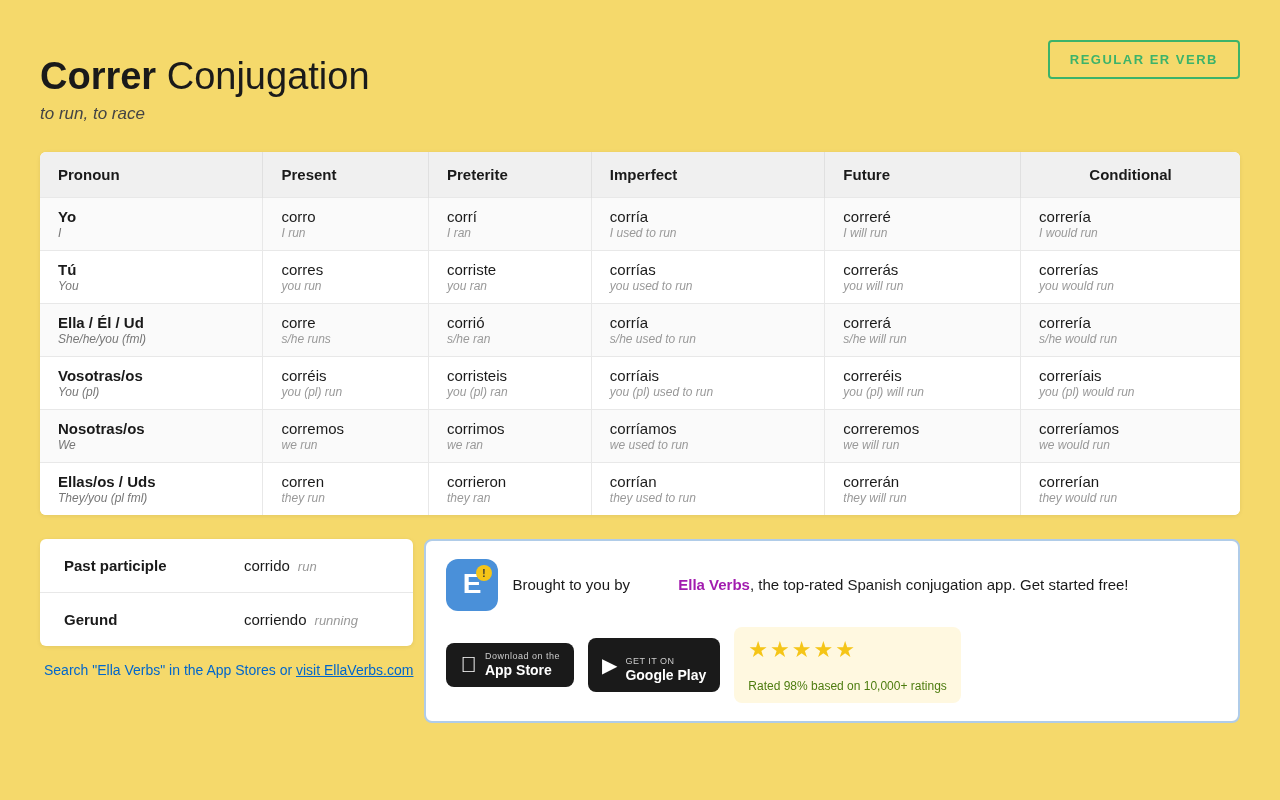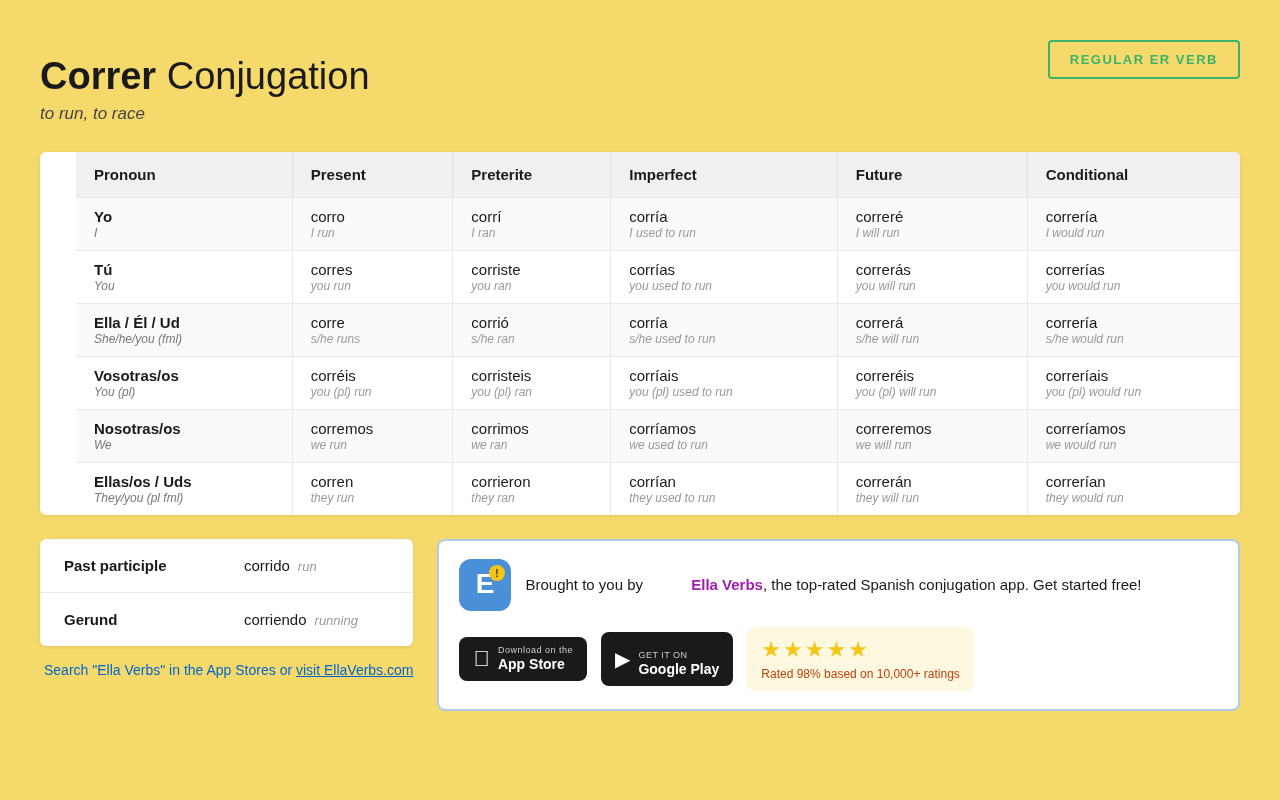--- a/index.html
+++ b/index.html
@@ -46,38 +46,37 @@
       white-space: nowrap;
     }
 
     
     .conj-table-wrapper {
       background: white;
       border-radius: 6px;
       overflow: hidden;
       margin-bottom: 24px;
       box-shadow: 0 1px 4px rgba(0,0,0,0.08);
-      padding-left: 36px;
     }
     table {
       width: 100%;
       border-collapse: collapse;
     }
     thead tr {
       background: #f0f0f0;
     }
     th {
       text-align: left;
       padding: 14px 18px;
       font-size: 15px;
       font-weight: 700;
       color: #1a1a1a;
       border-right: 1px solid #e0e0e0;
     }
-    th:last-child { border-right: none; }
+    th:last-child { border-right: none; text-align: center; }
     tbody tr {
       border-top: 1px solid #e8e8e8;
     }
     tbody tr:nth-child(odd) { background: #fafafa; }
     tbody tr:nth-child(even) { background: #ffffff; }
     td {
       padding: 10px 18px 10px 18px;
       vertical-align: middle;
       border-right: 1px solid #e8e8e8;
     }
@@ -104,21 +103,21 @@
       font-size: 12px;
       color: #999;
       font-style: italic;
       display: block;
       margin-top: 1px;
     }
 
     
     .bottom-section {
       display: flex;
-      gap: 24px;
+      gap: 11px;
       align-items: flex-start;
     }
 
     
     .participle-box {
       background: white;
       border-radius: 6px;
       overflow: hidden;
       box-shadow: 0 1px 4px rgba(0,0,0,0.08);
       flex: 0 0 580px;
@@ -245,22 +244,22 @@
       padding: 10px 14px;
       min-width: 180px;
     }
     .stars {
       color: #f5c518;
       font-size: 22px;
       letter-spacing: 2px;
     }
     .rating-text {
       font-size: 12px;
-      color: #c2410c;
-      margin-top: 4px;
+      color: #4d7c0f;
+      margin-top: 16px;
     }
 
     .apple-icon {
       font-size: 22px;
     }
     .play-icon {
       font-size: 20px;
     }
   </style>
 </head>

